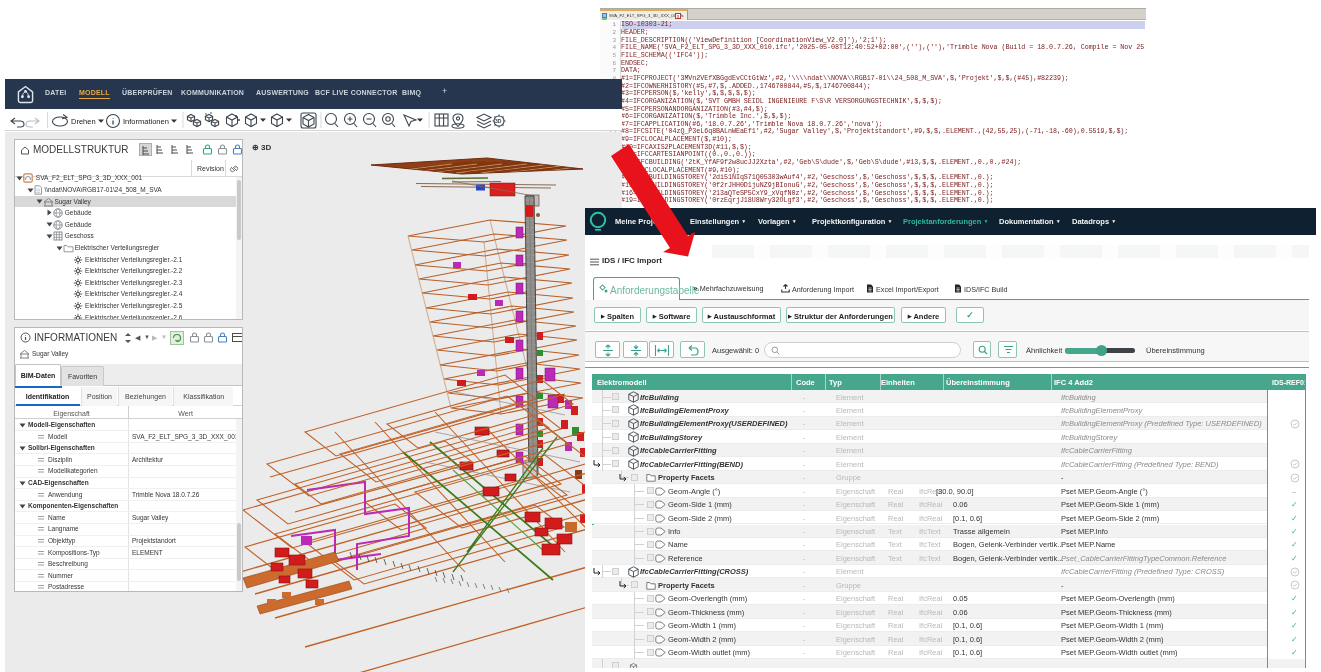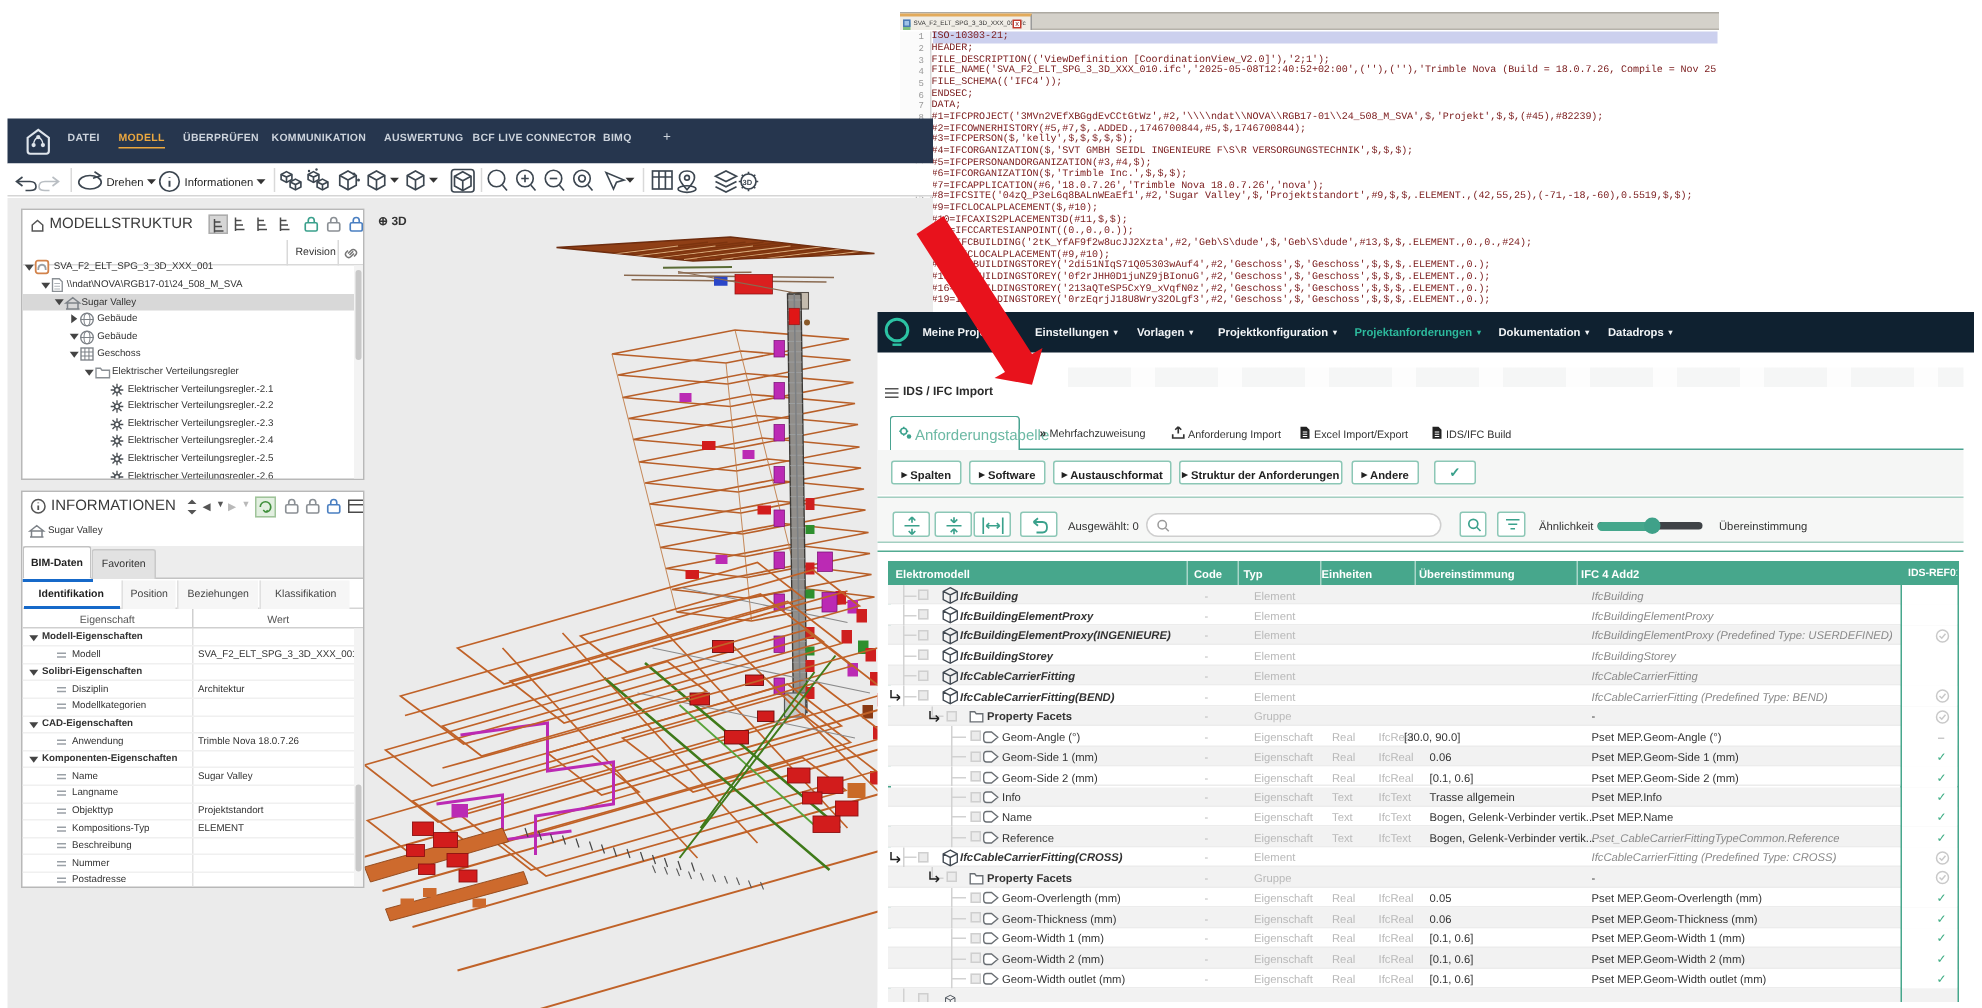--- a/index.html
+++ b/index.html
@@ -807,21 +807,21 @@
           <div class="cell" style="left:469px;font-style:italic;color:#8a8a8a;">IfcBuildingElementProxy</div>
         </div>
         <div class="trow" style="top:208.9px;background:#f2f2f2;">
           <div class="abs" style="left:676px;top:0;width:37px;height:13.45px;background:#fff;"></div>
           <div class="abs" style="left:10px;top:0;width:1px;height:13.45px;background:#d2d2d2;"></div>
           <div class="abs" style="left:10px;top:6.5px;width:9px;height:1px;background:#d2d2d2;"></div>
           <div class="chk" style="left:20px;"></div>
           <svg width="11" height="12" style="left:36px;top:1px;" viewBox="0 0 11 12">
             <path d="M5.5 0.8 L10.2 3.2 L10.2 8.8 L5.5 11.2 L0.8 8.8 L0.8 3.2 Z M0.8 3.2 L5.5 5.6 L10.2 3.2 M5.5 5.6 V11.2" fill="none" stroke="#3f4750" stroke-width="0.9"></path>
           </svg>
-          <div class="cell" style="left:48px;font-weight:bold;font-style:italic;">IfcBuildingElementProxy(INGENIEURE)</div>
+          <div class="cell" style="left:48px;font-weight:bold;font-style:italic;">IfcBuildingElementProxy(USERDEFINED)</div>
           <div class="cell gray" style="left:211px;">-</div>
           <div class="cell gray" style="left:244px;">Element</div>
           <div class="cell" style="left:469px;font-style:italic;color:#8a8a8a;">IfcBuildingElementProxy (Predefined Type: USERDEFINED)</div>
           <div class="cell" style="left:698px;top:2px;">
             <svg width="10" height="10" viewBox="0 0 10 10">
               <circle cx="5" cy="5" r="4" fill="none" stroke="#c9c9c9" stroke-width="1"></circle>
               <path d="M3 5 L4.5 6.5 L7 3.5" fill="none" stroke="#c9c9c9" stroke-width="1"></path>
             </svg>
           </div>
         </div>

